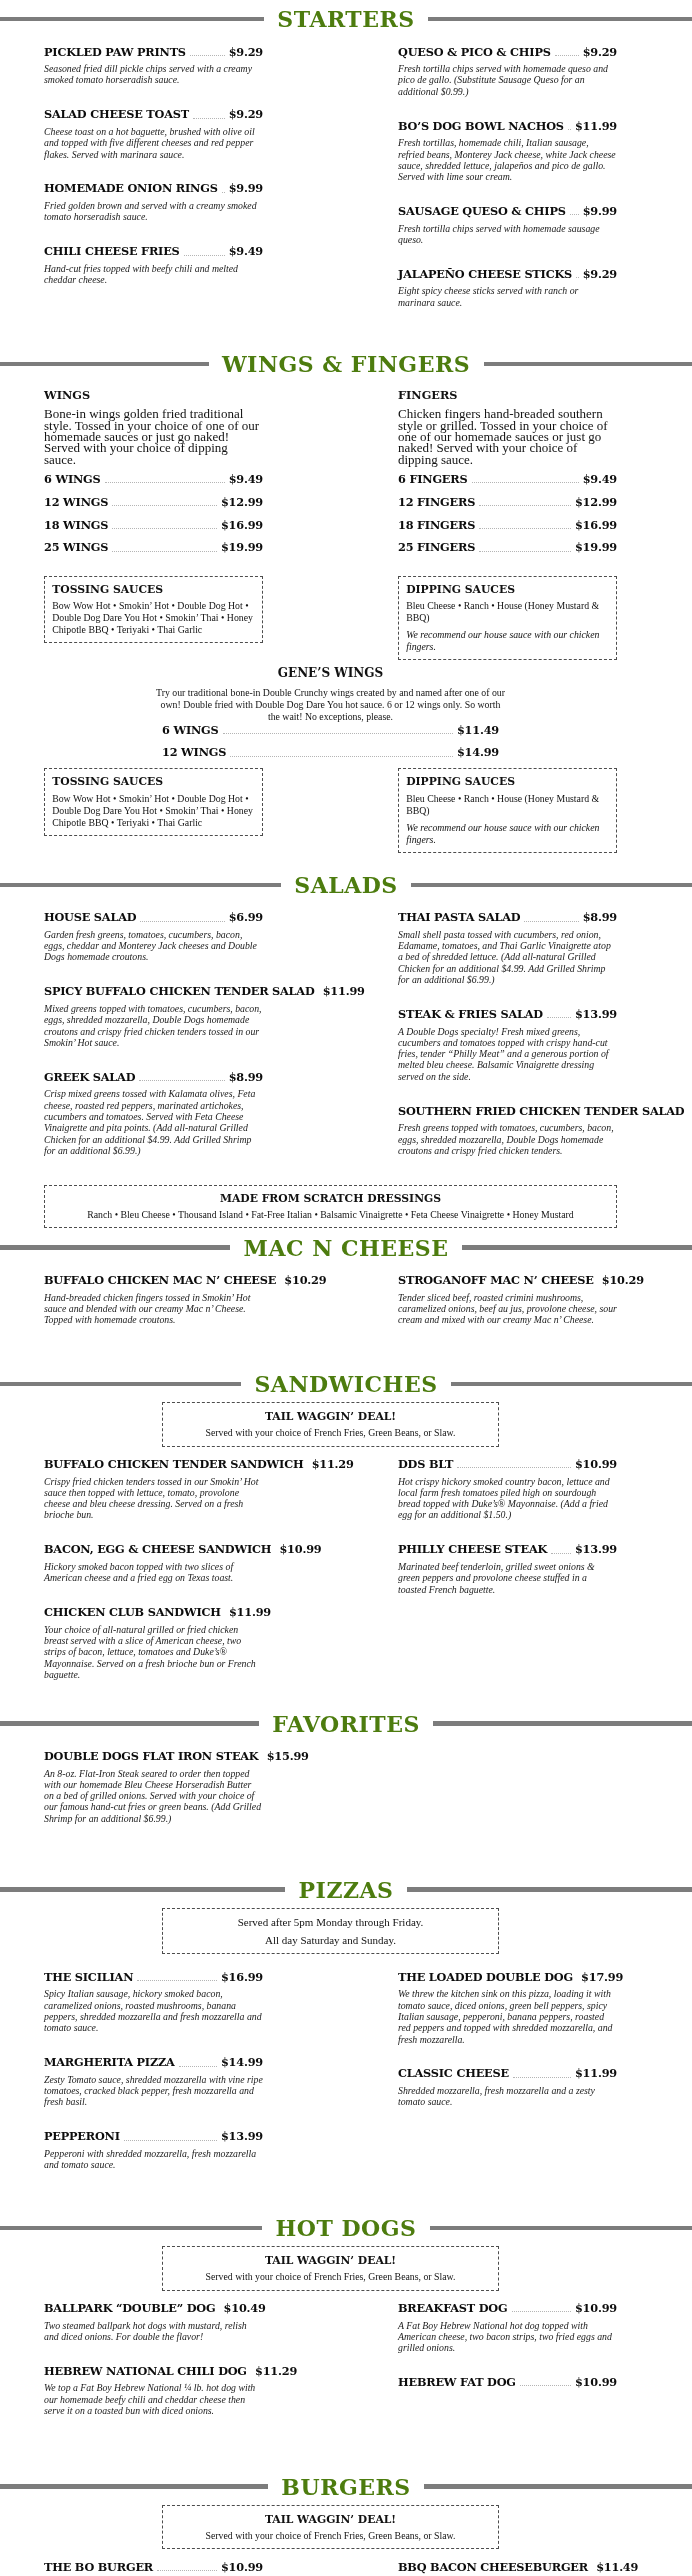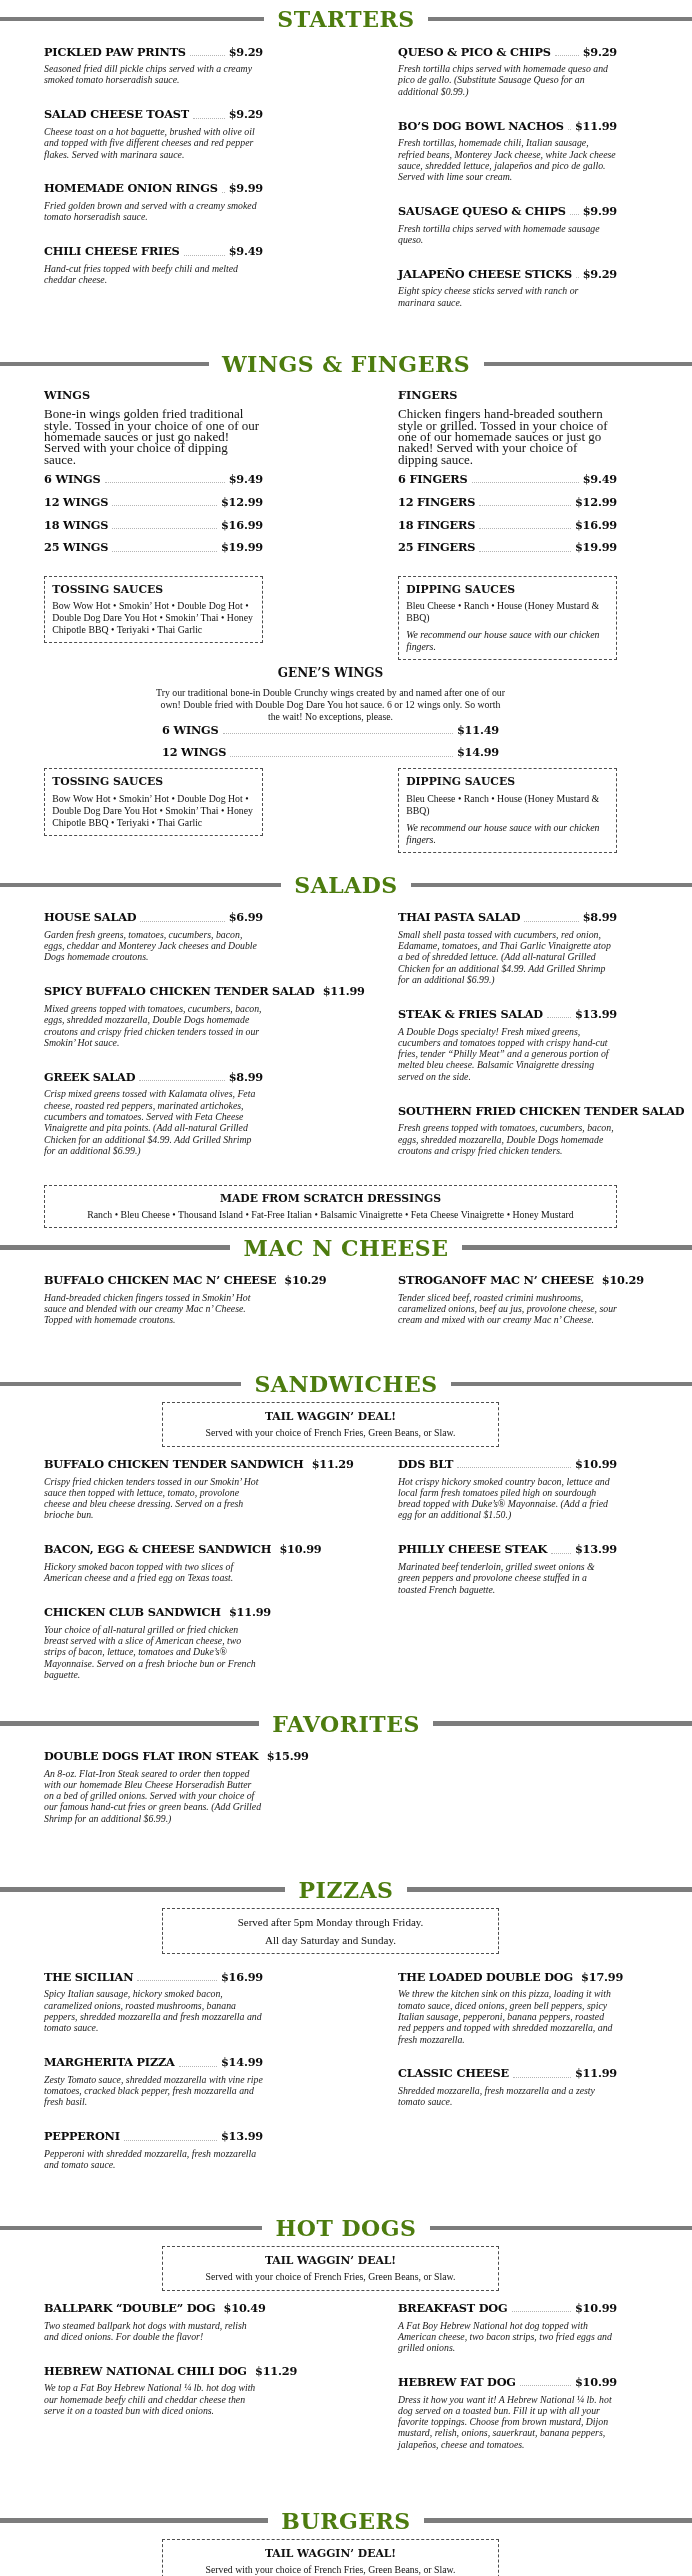--- a/index.html
+++ b/index.html
@@ -485,21 +485,20 @@
               <span class="pr">$10.99</span>
             </div>
           <p class="ds">A Fat Boy Hebrew National hot dog topped with American cheese, two bacon strips, two fried eggs and grilled onions.</p>
         </div>
         <div class="item">
           <div class="ihead">
               <span class="nm">HEBREW FAT DOG</span>
               <span class="lead"></span>
               <span class="pr">$10.99</span>
             </div>
-          <p class="ds">Dress it how you want it! A Hebrew National ¼ lb. hot dog served on a toasted bun. Fill it up with all your favorite toppings. Choose from brown mustard, Dijon mustard, relish, onions, sauerkraut, banana peppers, jalapeños, cheese and tomatoes.</p>
         </div>
       </div>
     </div>
   </div>
 
   <div class="shead" style="margin-top:36px">
     <div class="rule"></div>
     <h2 class="stitle">BURGERS</h2>
     <div class="rule"></div>
   </div>

